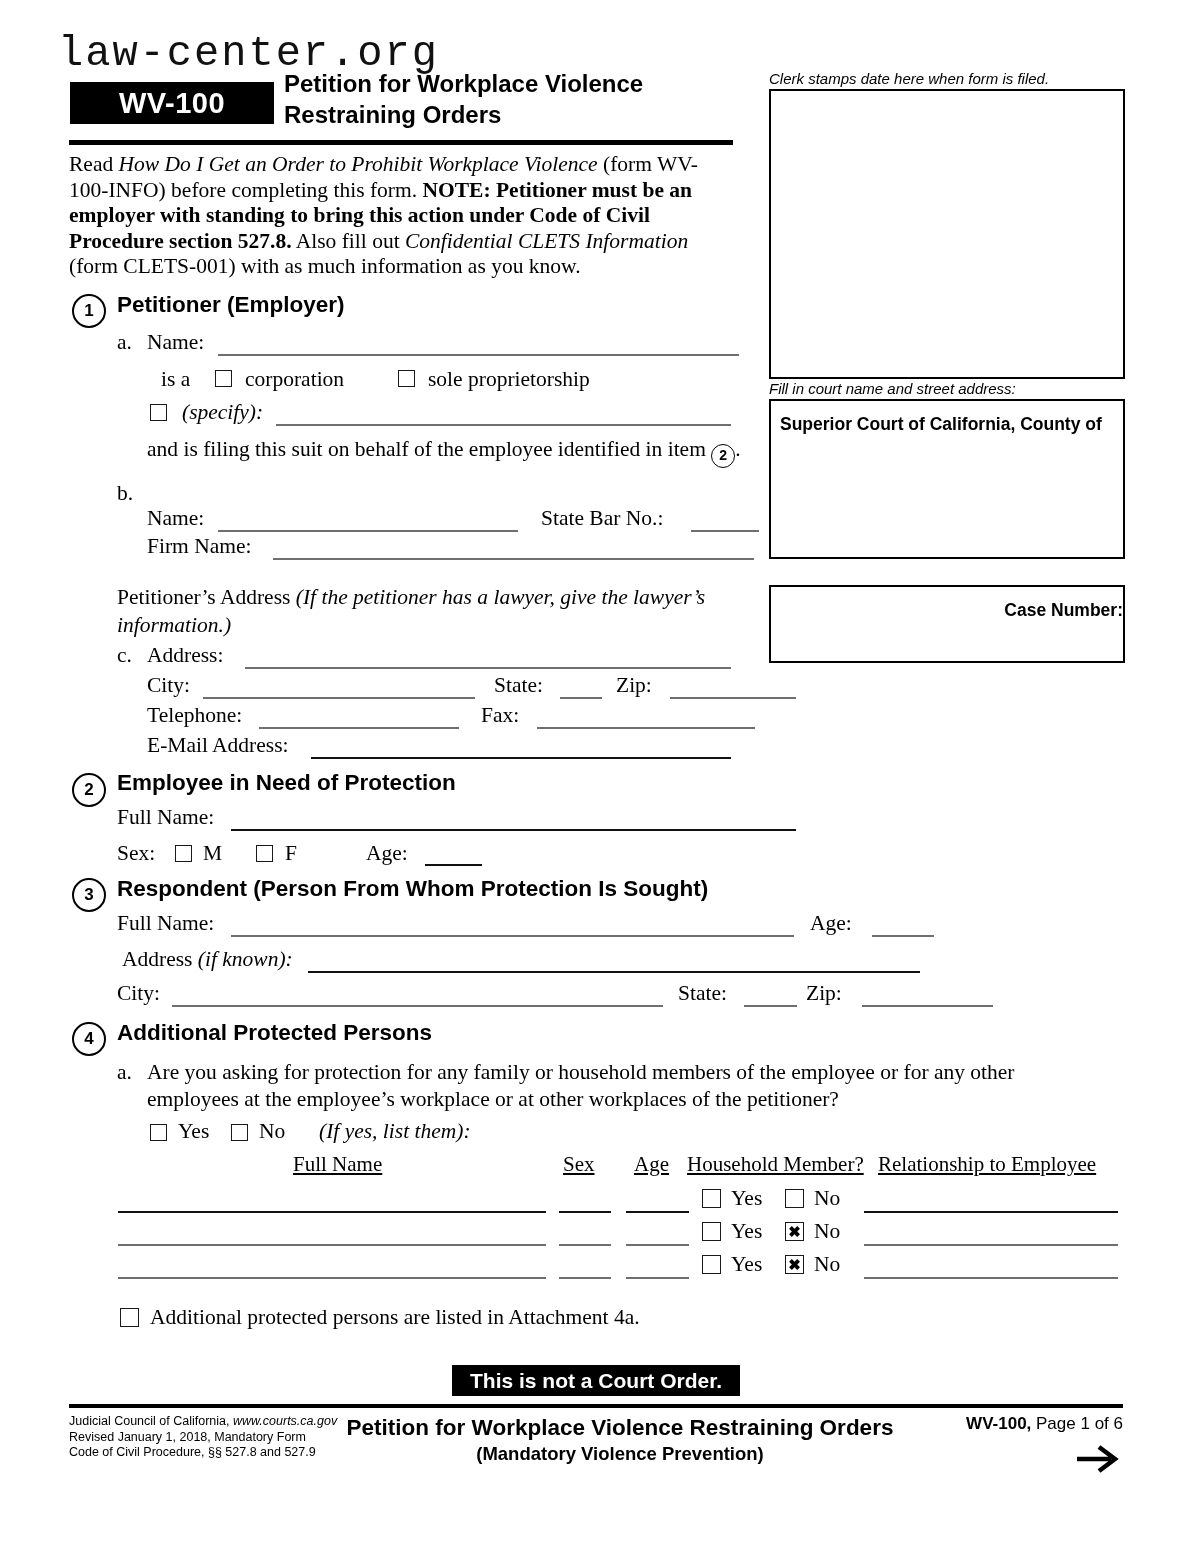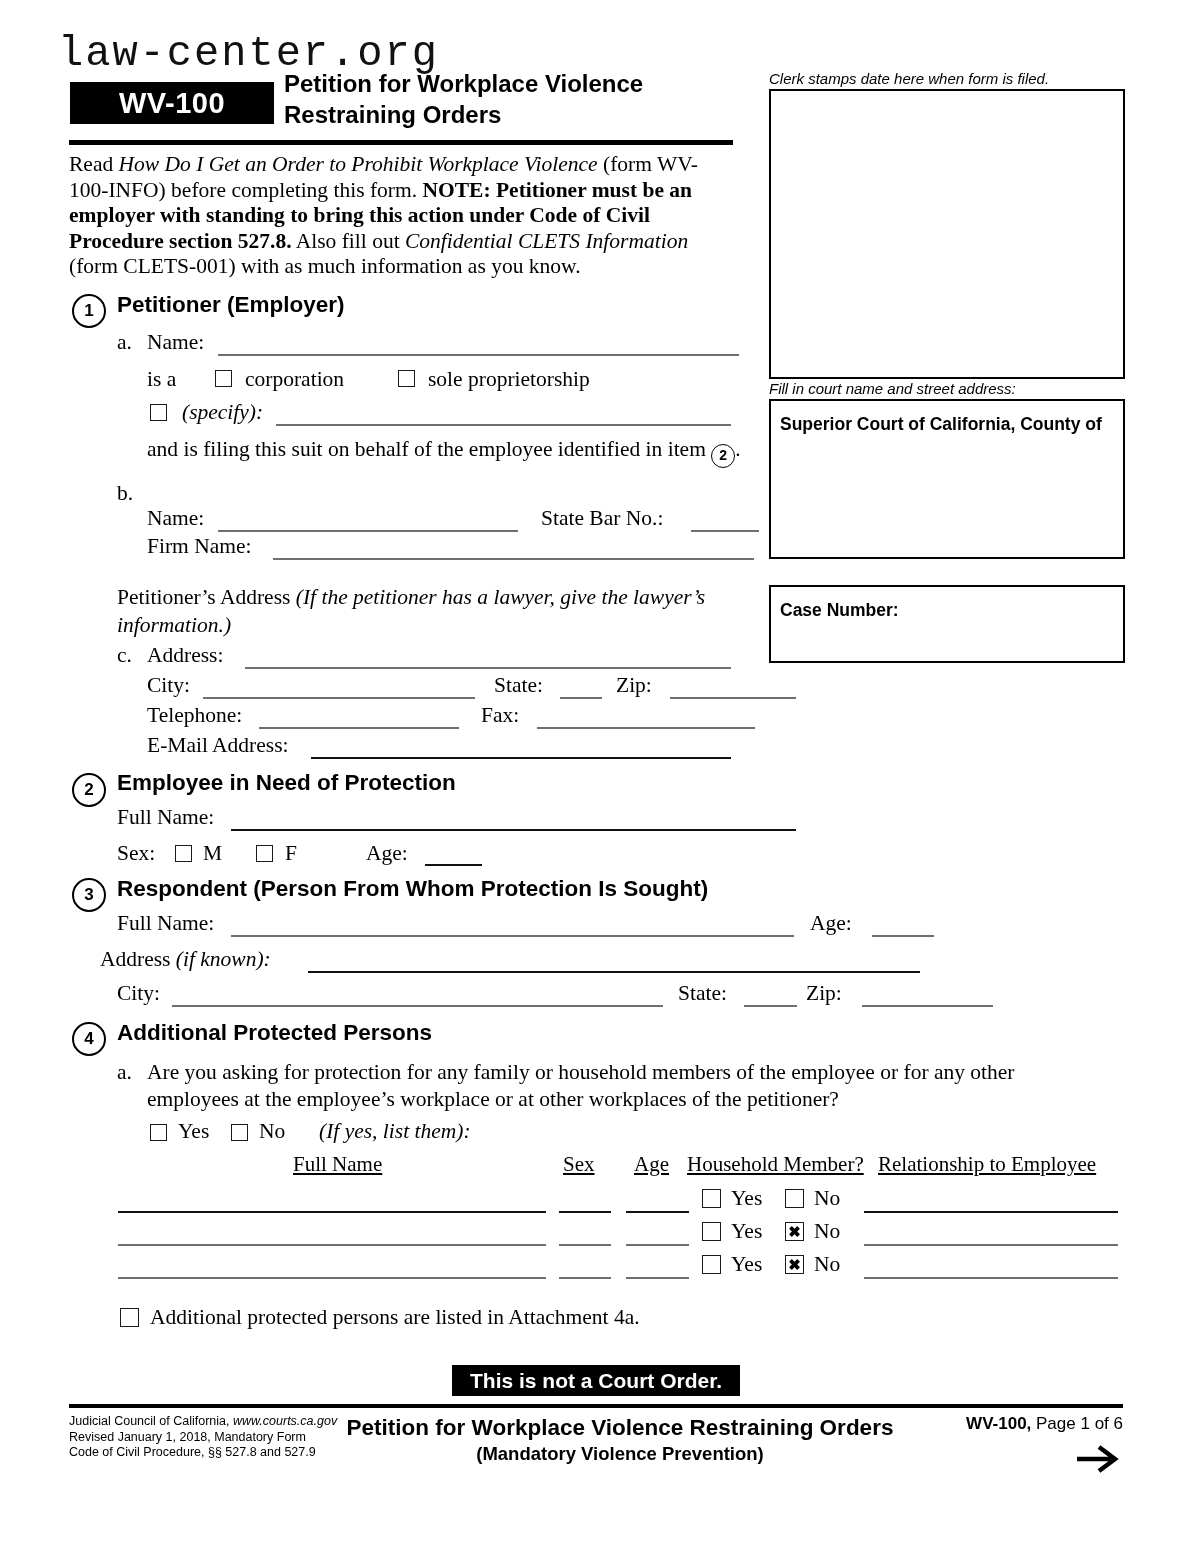--- a/index.html
+++ b/index.html
@@ -148,32 +148,32 @@
 
   <div class="rc-cap" style="left:769px;top:70px;">Clerk stamps date here when form is filed.</div>
   <div class="rc-box" style="left:769px;top:89px;width:352px;height:286px;"></div>
 
   <div class="rc-cap" style="left:769px;top:380px;">Fill in court name and street address:</div>
   <div class="rc-box" style="left:769px;top:399px;width:352px;height:156px;">
     <div class="rc-boxlabel">Superior Court of California, County of</div>
   </div>
 
   <div class="rc-cap" style="left:769px;top:566px;margin-top:20px;">Court fills in case number when form is filed.</div>
-  <div class="rc-box" style="left:769px;top:585px;width:352px;height:74px;">
+  <div class="rc-box" style="left:769px;top:585px;width:352px;height:74px;text-align:right;">
     <div class="rc-boxlabel">Case Number:</div>
   </div>
 
   <div class="secnum" style="left:72px;top:294px;">1</div>
   <div class="sechead" style="left:117px;top:292px;">Petitioner (Employer)</div>
 
   <div class="t" style="left:117px;top:330px;">a.</div>
   <div class="t" style="left:147px;top:330px;">Name:</div>
   <div class="ln" style="left:218px;top:354px;width:521px;"></div>
 
-  <div class="t" style="left:147px;top:367px;">is a</div>
+  <div class="t" style="left:161px;top:367px;">is a</div>
   <div class="cb" style="left:215px;top:370px;"></div>
   <div class="t" style="left:245px;top:367px;">corporation</div>
   <div class="cb" style="left:398px;top:370px;"></div>
   <div class="t" style="left:428px;top:367px;">sole proprietorship</div>
 
   <div class="cb" style="left:150px;top:404px;"></div>
   <div class="t i" style="left:182px;top:400px;">(specify):</div>
   <div class="ln" style="left:276px;top:424px;width:455px;"></div>
 
   <div class="t" style="left:147px;top:437px;"><span>and is filing this suit on behalf of the employee identified in item </span><span class="inlinecirc">2</span><span>.</span></div>
@@ -224,21 +224,21 @@
   <div class="ln dark" style="left:425px;top:864px;width:57px;"></div>
 
   <div class="secnum" style="left:72px;top:878px;">3</div>
   <div class="sechead" style="left:117px;top:876px;">Respondent (Person From Whom Protection Is Sought)</div>
 
   <div class="t" style="left:117px;top:911px;">Full Name:</div>
   <div class="ln" style="left:231px;top:935px;width:563px;"></div>
   <div class="t" style="left:810px;top:911px;">Age:</div>
   <div class="ln" style="left:872px;top:935px;width:62px;"></div>
 
-  <div class="t" style="left:100px;top:947px;"><span>Address </span><i>(if known):</i></div>
+  <div class="t" style="left:122px;top:947px;"><span>Address </span><i>(if known):</i></div>
   <div class="ln dark" style="left:308px;top:971px;width:612px;"></div>
 
   <div class="t" style="left:117px;top:981px;">City:</div>
   <div class="ln" style="left:172px;top:1005px;width:491px;"></div>
   <div class="t" style="left:678px;top:981px;">State:</div>
   <div class="ln" style="left:744px;top:1005px;width:53px;"></div>
   <div class="t" style="left:806px;top:981px;">Zip:</div>
   <div class="ln" style="left:862px;top:1005px;width:131px;"></div>
 
   <div class="secnum" style="left:72px;top:1022px;">4</div>

